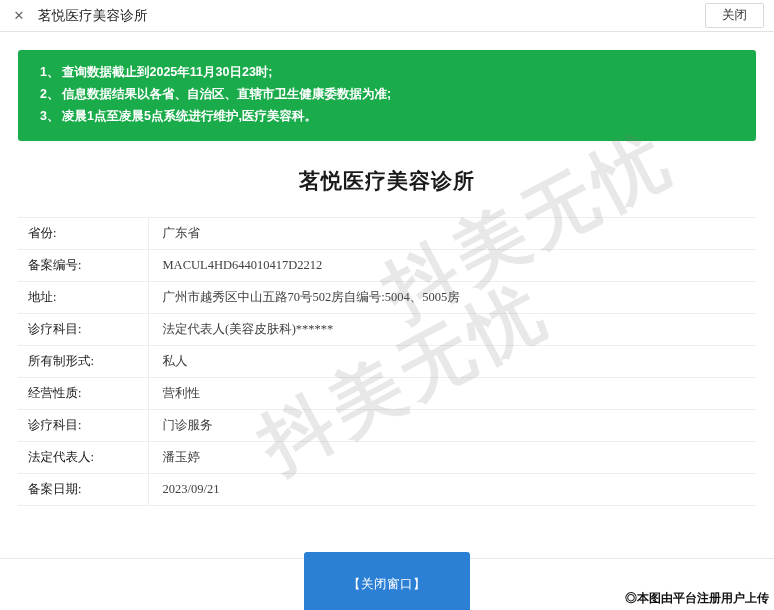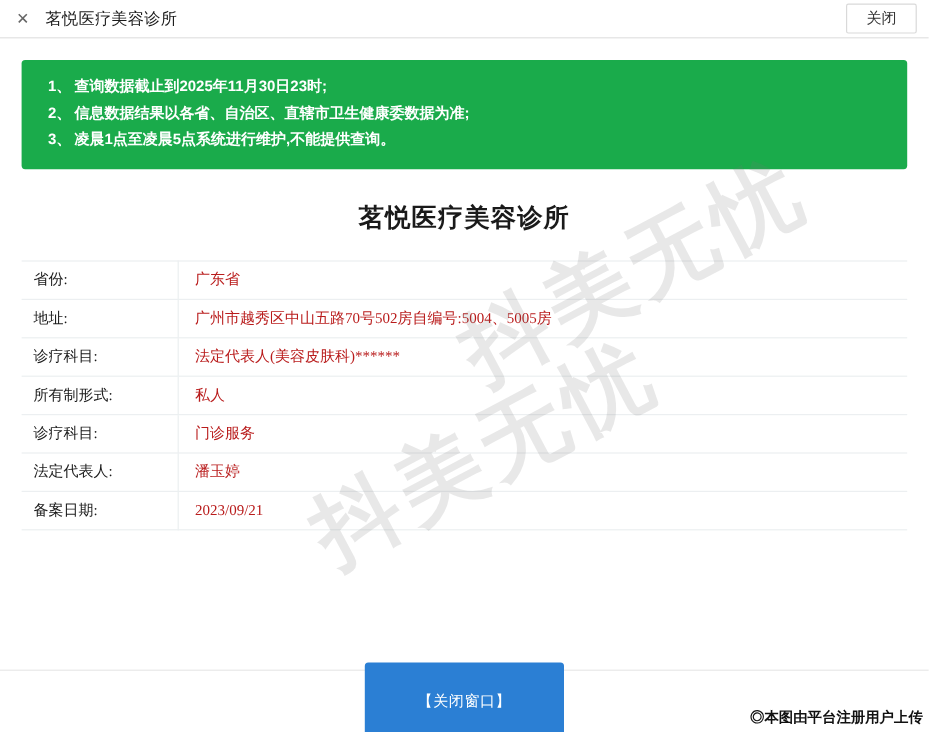--- a/index.html
+++ b/index.html
@@ -108,21 +108,21 @@
     vertical-align: middle;
     background: transparent;
   }
   .info-table td.label {
     width: 130px;
     border-right: 1px solid #eceff1;
     color: #1a1a1a;
   }
   .info-table td.value {
     padding-left: 14px;
-    color: #b91c1c;
+    color: #404040;
   }
 
   
   .watermark {
     position: absolute;
     left: 0; top: 0;
     width: 774px; height: 610px;
     pointer-events: none;
     z-index: 5;
     overflow: hidden;
@@ -193,44 +193,52 @@
         <li>
           <span class="num">1、</span>
           <span>查询数据截止到2025年11月30日23时;</span>
         </li>
         <li>
           <span class="num">2、</span>
           <span>信息数据结果以各省、自治区、直辖市卫生健康委数据为准;</span>
         </li>
         <li>
           <span class="num">3、</span>
-          <span>凌晨1点至凌晨5点系统进行维护,不能提供查询。</span>
+          <span>凌晨1点至凌晨5点系统进行维护,医疗美容科。</span>
         </li>
       </ul>
     </div>
 
     <div class="heading">茗悦医疗美容诊所</div>
 
     <table class="info-table">
       <tbody>
         <tr>
           <td class="label">省份:</td>
           <td class="value">广东省</td>
         </tr>
         <tr>
+          <td class="label">备案编号:</td>
+          <td class="value">MACUL4HD644010417D2212</td>
+        </tr>
+        <tr>
           <td class="label">地址:</td>
           <td class="value">广州市越秀区中山五路70号502房自编号:5004、5005房</td>
         </tr>
         <tr>
           <td class="label">诊疗科目:</td>
           <td class="value">法定代表人(美容皮肤科)******</td>
         </tr>
         <tr>
           <td class="label">所有制形式:</td>
           <td class="value">私人</td>
+        </tr>
+        <tr>
+          <td class="label">经营性质:</td>
+          <td class="value">营利性</td>
         </tr>
         <tr>
           <td class="label">诊疗科目:</td>
           <td class="value">门诊服务</td>
         </tr>
         <tr>
           <td class="label">法定代表人:</td>
           <td class="value">潘玉婷</td>
         </tr>
         <tr>

